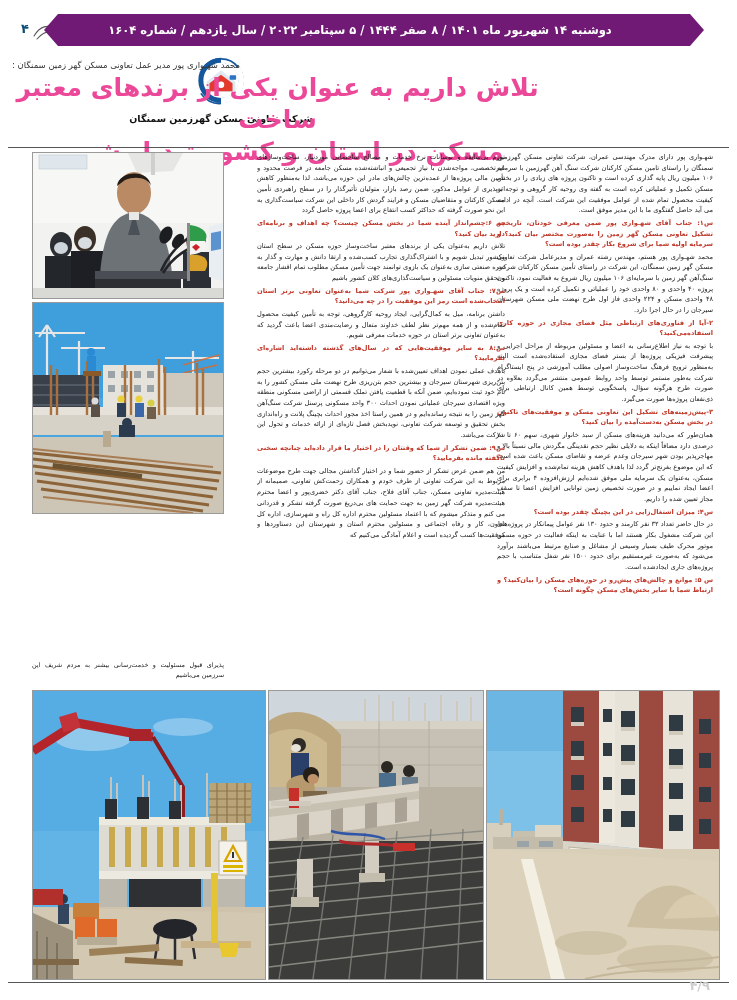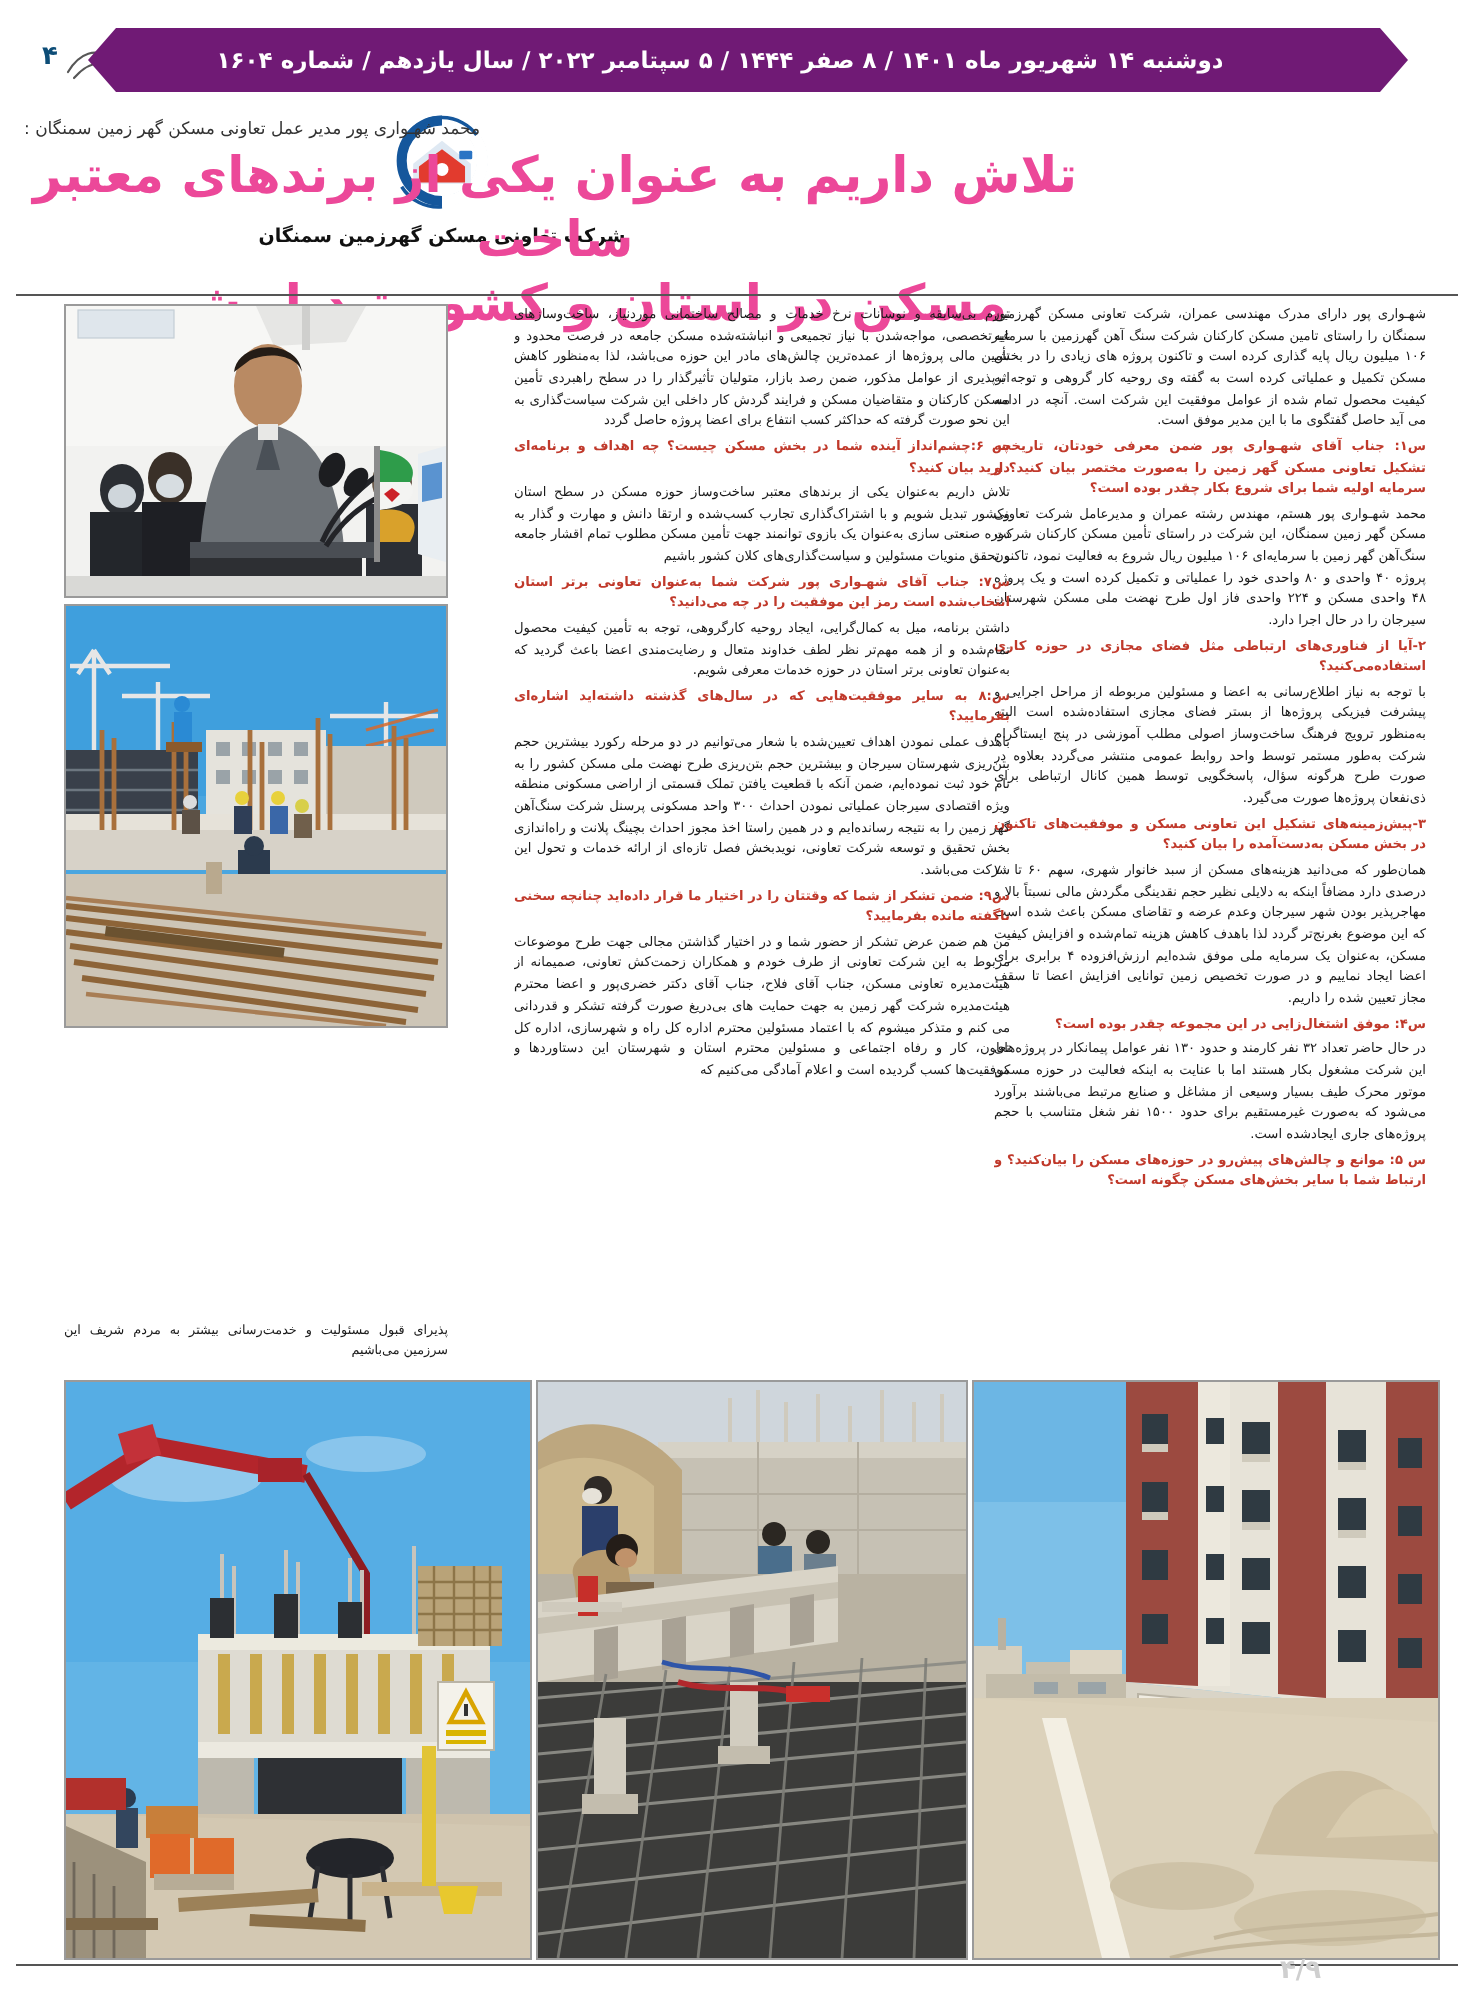--- a/index.html
+++ b/index.html
@@ -94,21 +94,21 @@
   .ph-building{left:486px;top:690px;width:232px;height:288px;}
 
   
   .col-left-text{
     position:absolute;left:32px;top:516px;width:192px;height:118px;
     direction:rtl;text-align:justify;font-size:6.4px;line-height:1.62;color:#1a1a1a;
   }
 
   .watermark{
     position:absolute;left:640px;top:978px;width:70px;height:20px;
-    font-size:13px;color:#cfcfcf;font-weight:bold;text-align:left;
+    font-size:13px;color:#cfcfcf;font-weight:bold;text-align:right;
     letter-spacing:1px;
   }
 
   
   .frame-inner{position:absolute;inset:0;}
 </style>
 </head>
 <body>
 
 <div class="page">
@@ -553,21 +553,21 @@
   </div>
 
   <div class="col col-right">
     <p>شهـواری پور دارای مدرک مهندسی عمران، شرکت تعاونی مسکن گهرزمین سمنگان را راستای تامین مسکن کارکنان شرکت سنگ آهن گهرزمین با سرمایه ۱۰۶ میلیون ریال پایه گذاری کرده است و تاکنون پروژه های زیادی را در بخش مسکن تکمیل و عملیاتی کرده است به گفته وی روحیه کار گروهی و توجه به کیفیت محصول تمام شده از عوامل موفقیت این شرکت است. آنچه در ادامه می آید حاصل گفتگوی ما با این مدیر موفق است.</p>
     <p class="q">س۱: جناب آقای شهـواری پور ضمن معرفی خودتان، تاریخچه تشکیل تعاونی مسکن گهر زمین را به‌صورت مختصر بیان کنید؟ و سرمایه اولیه شما برای شروع بکار چقدر بوده است؟</p>
     <p>محمد شهـواری پور هستم، مهندس رشته عمران و مدیرعامل شرکت تعاونی مسکن گهر زمین سمنگان، این شرکت در راستای تأمین مسکن کارکنان شرکت سنگ‌آهن گهر زمین با سرمایه‌ای ۱۰۶ میلیون ریال شروع به فعالیت نمود، تاکنون پروژه ۴۰ واحدی و ۸۰ واحدی خود را عملیاتی و تکمیل کرده است و یک پروژه ۴۸ واحدی مسکن و ۲۲۴ واحدی فاز اول طرح نهضت ملی مسکن شهرستان سیرجان را در حال اجرا دارد.</p>
     <p class="q">۲-آیا از فناوری‌های ارتباطی مثل فضای مجازی در حوزه کاری استفاده‌می‌کنید؟</p>
     <p>با توجه به نیاز اطلاع‌رسانی به اعضا و مسئولین مربوطه از مراحل اجرایی و پیشرفت فیزیکی پروژه‌ها از بستر فضای مجازی استفاده‌شده است البته به‌منظور ترویج فرهنگ ساخت‌وساز اصولی مطلب آموزشی در پنج ایستاگرام شرکت به‌طور مستمر توسط واحد روابط عمومی منتشر می‌گردد بعلاوه در صورت طرح هرگونه سؤال، پاسخگویی توسط همین کانال ارتباطی برای ذی‌نفعان پروژه‌ها صورت می‌گیرد.</p>
     <p class="q">۳-پیش‌زمینه‌های تشکیل این تعاونی مسکن و موفقیت‌های تاکنون در بخش مسکن به‌دست‌آمده را بیان کنید؟</p>
     <p>همان‌طور که می‌دانید هزینه‌های مسکن از سبد خانوار شهری، سهم ۶۰ تا ۷۰ درصدی دارد مضافاً اینکه به دلایلی نظیر حجم نقدینگی مگردش مالی نسبتاً بالا و مهاجرپذیر بودن شهر سیرجان وعدم عرضه و تقاضای مسکن باعث شده است که این موضوع بغرنج‌تر گردد لذا باهدف کاهش هزینه تمام‌شده و افزایش کیفیت مسکن، به‌عنوان یک سرمایه ملی موفق شده‌ایم ارزش‌افزوده ۴ برابری برای اعضا ایجاد نماییم و در صورت تخصیص زمین توانایی افزایش اعضا تا سقف مجاز تعیین شده را داریم.</p>
-    <p class="q">س۴: موفق اشتغال‌زایی در این مجموعه چقدر بوده است؟</p>
+    <p class="q">س۴: میزان اشتغال‌زایی در این بچینگ چقدر بوده است؟</p>
     <p>در حال حاضر تعداد ۳۲ نفر کارمند و حدود ۱۳۰ نفر عوامل پیمانکار در پروژه‌های این شرکت مشغول بکار هستند اما با عنایت به اینکه فعالیت در حوزه مسکن موتور محرک طیف بسیار وسیعی از مشاغل و صنایع مرتبط می‌باشند برآورد می‌شود که به‌صورت غیرمستقیم برای حدود ۱۵۰۰ نفر شغل متناسب با حجم پروژه‌های جاری ایجادشده است.</p>
     <p class="q">س ۵: موانع و چالش‌های پیش‌رو در حوزه‌های مسکن را بیان‌کنید؟ و ارتباط شما با سایر بخش‌های مسکن چگونه است؟</p>
   </div>
 
   <div class="col col-mid">
     <p>تورم بی‌سابقه و نوسانات نرخ خدمات و مصالح ساختمانی موردنیاز، ساخت‌وسازهای غیرتخصصی، مواجه‌شدن با نیاز تجمیعی و انباشته‌شده مسکن جامعه در فرصت محدود و تأمین مالی پروژه‌ها از عمده‌ترین چالش‌های مادر این حوزه می‌باشد، لذا به‌منظور کاهش اثرپذیری از عوامل مذکور، ضمن رصد بازار، متولیان تأثیرگذار را در سطح راهبردی تأمین مسکن کارکنان و متقاضیان مسکن و فرایند گردش کار داخلی این شرکت سیاست‌گذاری به این نحو صورت گرفته که حداکثر کسب انتفاع برای اعضا پروژه حاصل گردد</p>
     <p class="q">س ۶:چشم‌انداز آینده شما در بخش مسکن چیست؟ چه اهداف و برنامه‌ای دارید بیان کنید؟</p>
     <p>تلاش داریم به‌عنوان یکی از برندهای معتبر ساخت‌وساز حوزه مسکن در سطح استان وکشور تبدیل شویم و با اشتراک‌گذاری تجارب کسب‌شده و ارتقا دانش و مهارت و گذار به دوره صنعتی سازی به‌عنوان یک بازوی توانمند جهت تأمین مسکن مطلوب تمام اقشار جامعه و تحقق منویات مسئولین و سیاست‌گذاری‌های کلان کشور باشیم</p>
     <p class="q">س۷: جناب آقای شهـواری پور شرکت شما به‌عنوان تعاونی برتر استان انتخاب‌شده است رمز این موفقیت را در چه می‌دانید؟</p>
     <p>داشتن برنامه، میل به کمال‌گرایی، ایجاد روحیه کارگروهی، توجه به تأمین کیفیت محصول تمام‌شده و از همه مهم‌تر نظر لطف خداوند متعال و رضایت‌مندی اعضا باعث گردید که به‌عنوان تعاونی برتر استان در حوزه خدمات معرفی شویم.</p>

